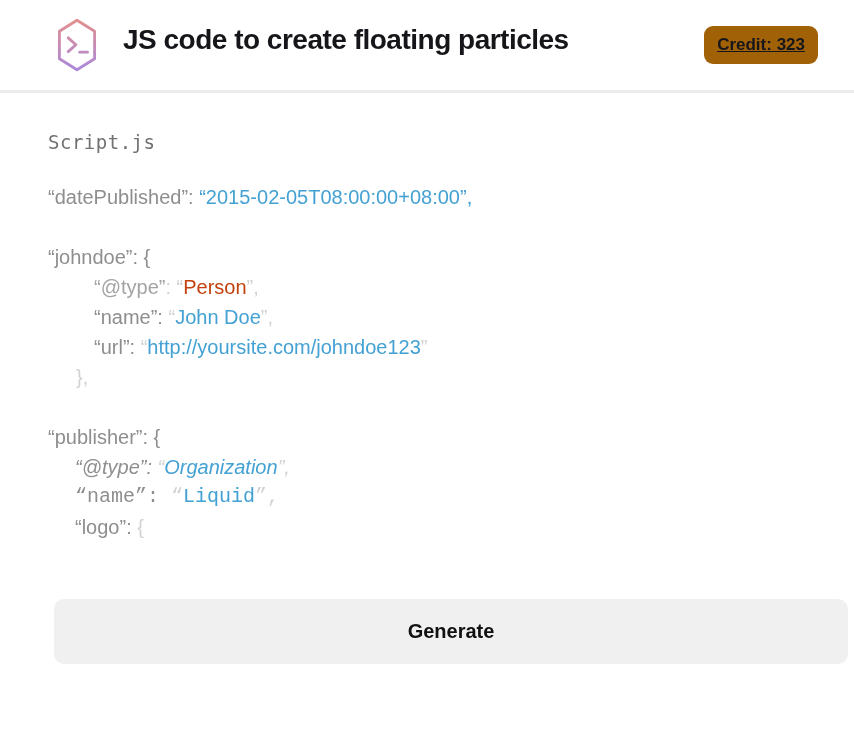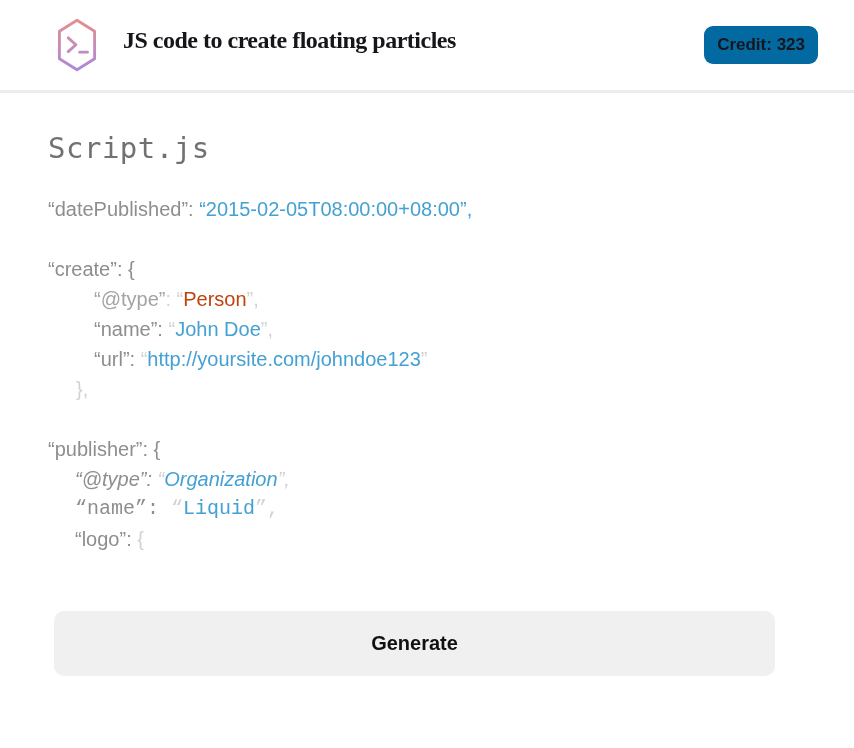--- a/index.html
+++ b/index.html
@@ -11,49 +11,49 @@
   .header{
     display:flex;align-items:center;
     height:93px;
     padding-left:55px;padding-right:36px;
     border-bottom:3px solid #ececec;
     background:#ffffff;
     box-sizing:border-box;
   }
   .logo{width:44px;height:56px;flex:0 0 auto;display:flex;align-items:center;}
   .title{
-    font-family:Liberation Serif, serif;
-    font-size:24px;font-weight:700;color:#16161a;
+    font-family:Liberation Sans, sans-serif;
+    font-size:28px;font-weight:700;color:#16161a;
     margin:0 0 10px 24px;flex:1 1 auto;
     letter-spacing:-0.5px;
     white-space:nowrap;
   }
   .credit-badge{
     background:#dbe2f8;
     color:#16161d;
     font-size:17px;font-weight:700;
     padding:9px 13px;border-radius:9px;
     white-space:nowrap;
   }
   .main{padding:0 48px;}
   .filename{
     margin-top:38px;
     font-family:"DejaVu Sans Mono",monospace;
-    font-size:29px;color:#717171;
+    font-size:19px;color:#717171;
     letter-spacing:0.5px;
   }
   .code{
     margin-top:29px;
     font-size:20px;line-height:30px;
     font-family:"Liberation Sans",sans-serif;
   }
   .code-line{min-height:30px;white-space:pre;}
   .generate-btn{
     display:block;
-    width:721px;height:65px;
+    width:794px;height:65px;
     margin:57px 0 0 6px;
     background:#f0f0f0;
     border:none;border-radius:10px;
     font-family:"Liberation Sans",sans-serif;
     font-size:20px;font-weight:700;color:#111111;
     cursor:pointer;
   }
 </style>
 </head>
 <body>
@@ -68,29 +68,29 @@
             <stop id="lg-top" offset="0" stop-color="#e5908b"></stop>
             <stop id="lg-bottom" offset="1" stop-color="#a988de"></stop>
           </linearGradient>
         </defs>
         <path d="M20 2.5 L36 12.5 L36 37.5 L20 47.5 L4 37.5 L4 12.5 Z" stroke="url(#hexgrad)" stroke-width="2.6" stroke-linejoin="round" fill="none"></path>
         <polyline points="12,18.5 19,24.8 12,31" stroke="url(#hexgrad)" stroke-width="2.6" stroke-linecap="round" stroke-linejoin="round" fill="none"></polyline>
         <line x1="22.5" y1="31.5" x2="29.5" y2="31.5" stroke="url(#hexgrad)" stroke-width="2.6" stroke-linecap="round"></line>
       </svg>
     </div>
     <h1 class="title">JS code to create floating particles</h1>
-    <div class="credit-badge" style="background: #0369a1;">Credit: 323</div>
+    <div class="credit-badge" style="background: #a16207; text-decoration: underline;">Credit: 323</div>
   </header>
 
   <main class="main">
     <div class="filename">Script.js</div>
     <div class="code">
         <div class="code-line" style="padding-left: 0px;"><span style="color: rgb(142, 142, 142);">“datePublished”: </span><span style="color: rgb(68, 161, 211);">“2015-02-05T08:00:00+08:00”,</span></div>
         <div class="code-line" style="padding-left: 0px;"></div>
-        <div class="code-line" style="padding-left: 0px;"><span style="color: rgb(142, 142, 142);">“create”: {</span></div>
+        <div class="code-line" style="padding-left: 0px;"><span style="color: rgb(142, 142, 142);">“johndoe”: {</span></div>
         <div class="code-line" style="padding-left: 46px;"><span style="color: rgb(163, 163, 163);">“@type”</span><span style="color: rgb(210, 210, 210);">: </span><span style="color: rgb(210, 210, 210);">“</span><span style="color: #c2410c;">Person</span><span style="color: rgb(210, 210, 210);">”,</span></div>
         <div class="code-line" style="padding-left: 46px;"><span style="color: rgb(142, 142, 142);">“name”: </span><span style="color: rgb(210, 210, 210);">“</span><span style="color: rgb(68, 161, 211);">John Doe</span><span style="color: rgb(210, 210, 210);">”,</span></div>
         <div class="code-line" style="padding-left: 46px;"><span style="color: rgb(142, 142, 142);">“url”: </span><span style="color: rgb(210, 210, 210);">“</span><span style="color: rgb(68, 161, 211);">http://yoursite.com/johndoe123</span><span style="color: rgb(210, 210, 210);">”</span></div>
         <div class="code-line" style="padding-left: 28px;"><span style="color: rgb(210, 210, 210);">},</span></div>
         <div class="code-line" style="padding-left: 0px;"></div>
         <div class="code-line" style="padding-left: 0px;"><span style="color: rgb(142, 142, 142);">“publisher”: {</span></div>
         <div class="code-line" style="padding-left: 27px; font-style: italic;"><span style="color: rgb(142, 142, 142);">“@type”: </span><span style="color: rgb(210, 210, 210);">“</span><span style="color: rgb(68, 161, 211);">Organization</span><span style="color: rgb(210, 210, 210);">”,</span></div>
         <div class="code-line" style="padding-left: 27px; font-family: Liberation Mono, monospace;"><span style="color: rgb(142, 142, 142);">“name”: </span><span style="color: rgb(210, 210, 210);">“</span><span style="color: rgb(68, 161, 211);">Liquid</span><span style="color: rgb(210, 210, 210);">”,</span></div>
         <div class="code-line" style="padding-left: 27px;"><span style="color: rgb(142, 142, 142);">“logo”: </span><span style="color: rgb(210, 210, 210);">{</span></div>
       </div>

